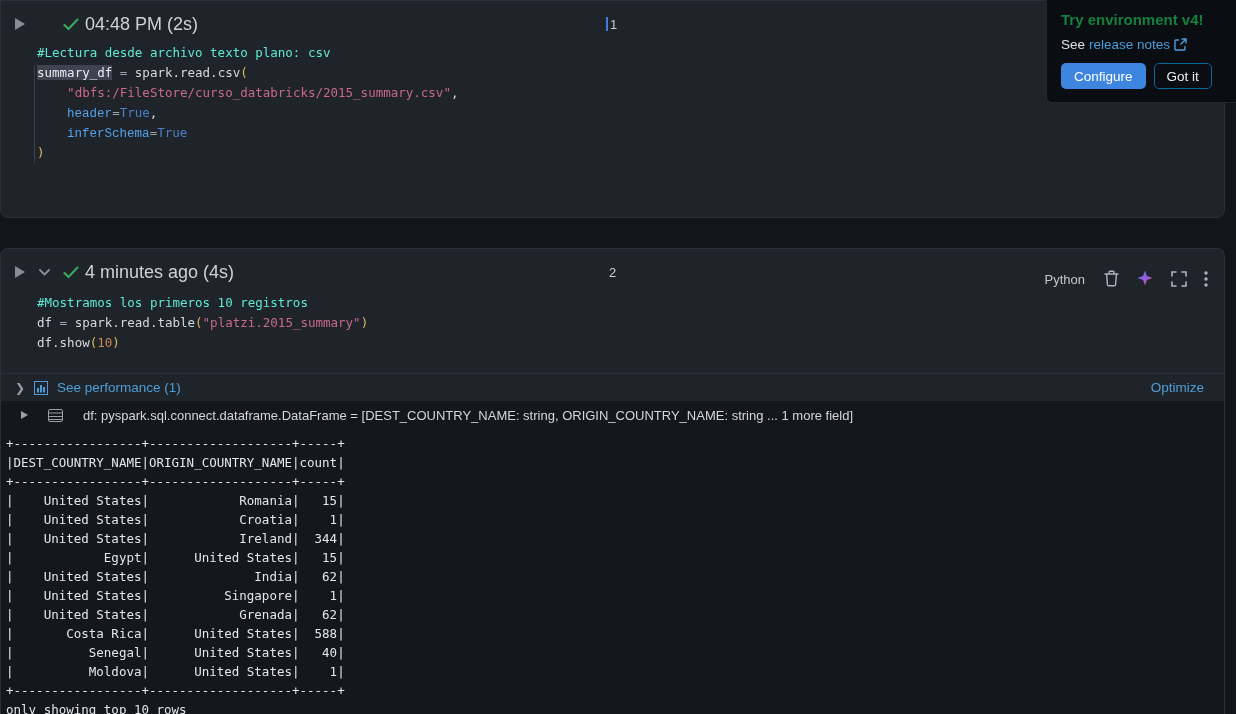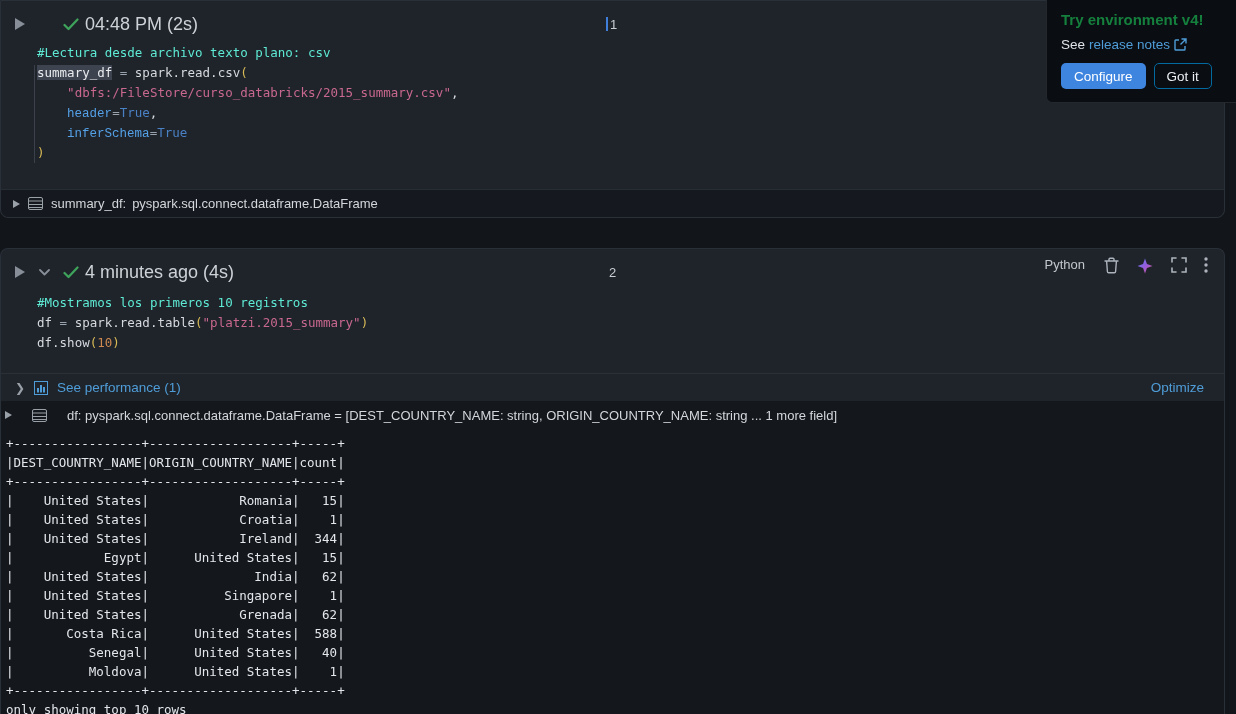--- a/index.html
+++ b/index.html
@@ -56,32 +56,32 @@
 
   .perf-row {
     position:absolute; left:0; right:0; top:124px; height:28px;
     border-top:1px solid #2a3038; display:flex; align-items:center; padding-left:14px; gap:9px;
   }
   .perf-chevron { color:#9aa0a8; font-size:12px; }
   .perf-link { font-size:13.5px; color:#4f9dd8; }
   .optimize-link { position:absolute; right:20px; font-size:13.5px; color:#4f9dd8; }
 
   .output-dark { position:absolute; left:0; right:0; top:152px; bottom:0; background:#14171c; }
-  .df-row { height:28px; display:flex; align-items:center; padding-left:4px; gap:20px; }
+  .df-row { height:28px; display:flex; align-items:center; padding-left:20px; gap:20px; }
 
   .ascii-output {
     margin:5px 0 0 5px; font-family:"DejaVu Sans Mono", monospace;
     font-size:12.5px; line-height:19px; white-space:pre; color:#e3e6ea;
   }
   .ascii-footer {
     margin:0 0 0 5px; font-family:"DejaVu Sans Mono", monospace;
     font-size:12.5px; line-height:19px; white-space:pre; color:#e3e6ea;
   }
 
-  .right-tools { position:absolute; right:16px; top:0; height:30px; display:flex; align-items:flex-start; gap:17px; }
+  .right-tools { position:absolute; right:16px; top:0; height:30px; display:flex; align-items:flex-end; gap:17px; }
   .lang-label { font-size:13px; color:#c2c7cd; margin-right:2px; }
   .tool-icon { display:flex; align-items:center; }
 
   
   .popup {
     position:absolute; top:0; right:0; width:190px; height:103px;
     background:#0a0d12; border-left:1px solid #23282f; border-bottom:1px solid #23282f;
     border-radius:0 0 0 6px; padding:11px 14px; z-index:5;
   }
   .popup-title { font-size:15px; font-weight:bold; color:#15803d; }
@@ -110,34 +110,20 @@
         </svg>
     </div>
     <div class="hdr-item status-time" style="left:84px;">04:48 PM (2s)</div>
     <div class="hdr-item cell-number" style="left:605px;">
       <span class="caret-bar"></span>
       <span>1</span>
     </div>
   </div>
   <div class="scope-guide"></div>
   <div class="code-area"><div class="code-line"><span class="tk-cm">#Lectura desde archivo texto plano: csv</span></div><div class="code-line"><span class="tk-hl">summary_df</span><span class="tk-op"> = </span><span class="tk-pl">spark.read.csv</span><span class="tk-par">(</span></div><div class="code-line"><span class="tk-pl">    </span><span class="tk-str">"dbfs:/FileStore/curso_databricks/2015_summary.csv"</span><span class="tk-pl">,</span></div><div class="code-line"><span class="tk-pl">    </span><span class="tk-kw">header</span><span class="tk-op">=</span><span class="tk-bool">True</span><span class="tk-pl">,</span></div><div class="code-line"><span class="tk-pl">    </span><span class="tk-kw">inferSchema</span><span class="tk-op">=</span><span class="tk-bool">True</span></div><div class="code-line"><span class="tk-par">)</span></div></div>
-  <div class="result-band">
-    <div class="disc-tri"></div>
-    <span class="tool-icon">
-      <svg width="15" height="13" viewBox="0 0 15 13">
-          <rect x="0.5" y="0.5" width="14" height="12" rx="1.5" fill="none" stroke="#9aa0a8"></rect>
-          <line x1="0.5" y1="4" x2="14.5" y2="4" stroke="#9aa0a8"></line>
-          <line x1="0.5" y1="7.5" x2="14.5" y2="7.5" stroke="#9aa0a8"></line>
-          <line x1="0.5" y1="10.5" x2="14.5" y2="10.5" stroke="#9aa0a8"></line>
-        </svg>
-    </span>
-    <span class="result-text">
-      <span>summary_df:</span><span class="muted-gap"></span><span>pyspark.sql.connect.dataframe.DataFrame</span>
-    </span>
-  </div>
 </div>
 
 <div class="cell" id="cell2">
   <div class="cell-header">
     <div class="hdr-item" style="left:14px;">
       <div class="play-icon"></div>
     </div>
     <div class="hdr-item chev-down" style="left:38px;">
       <svg width="11" height="7" viewBox="0 0 11 7">
           <polyline points="1,1 5.5,5.5 10,1" fill="none" stroke="#878e97" stroke-width="1.8" stroke-linecap="round" stroke-linejoin="round"></polyline>

